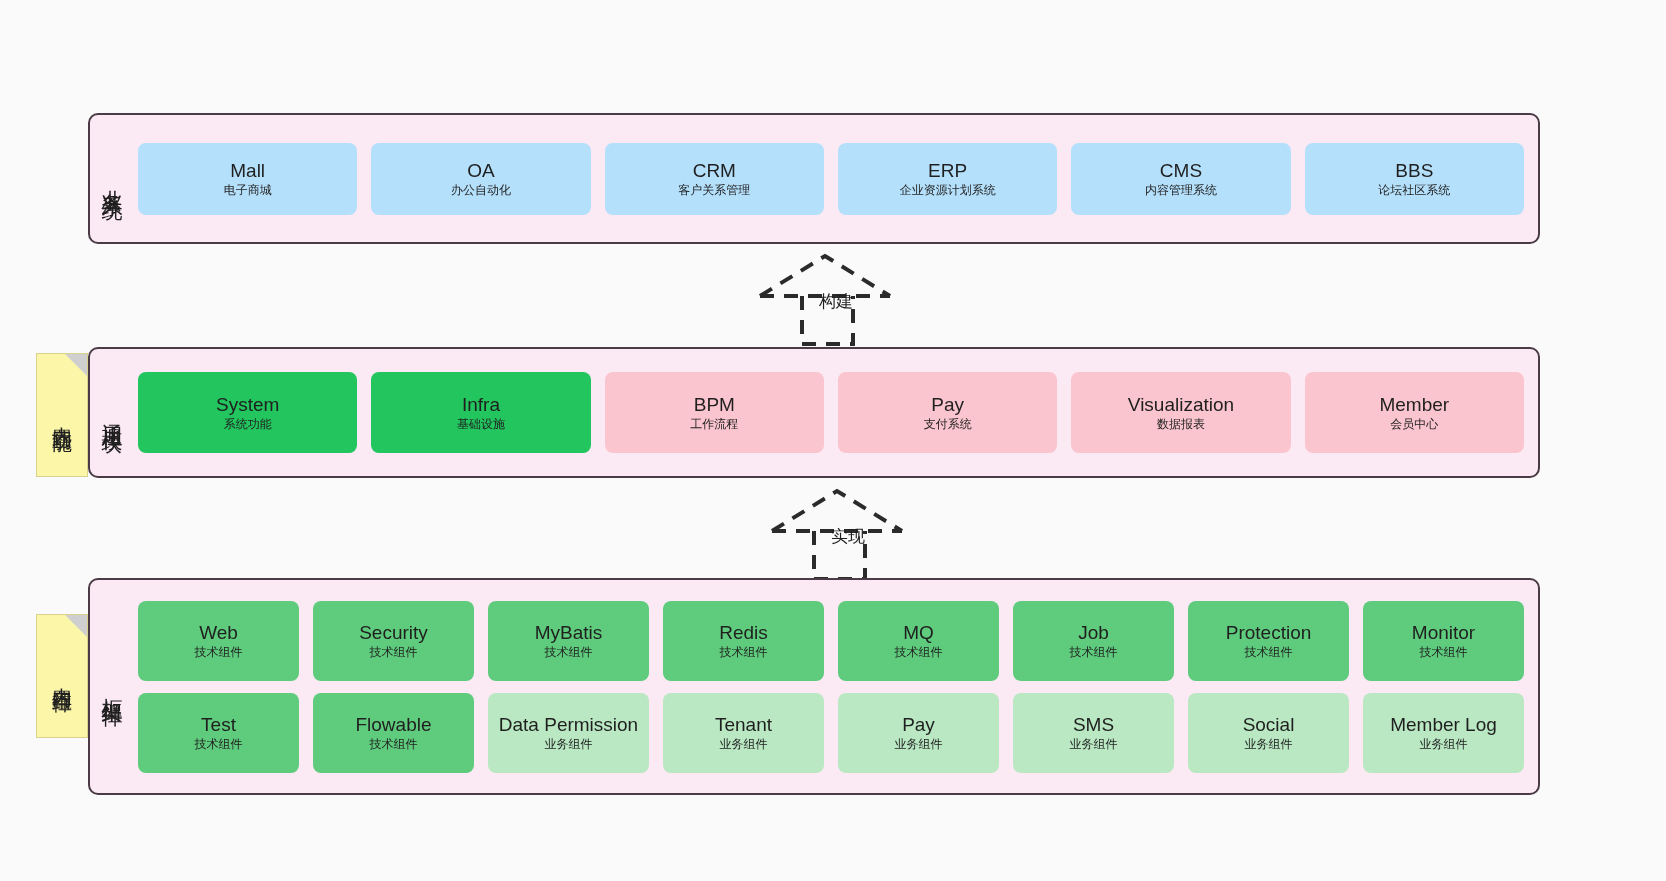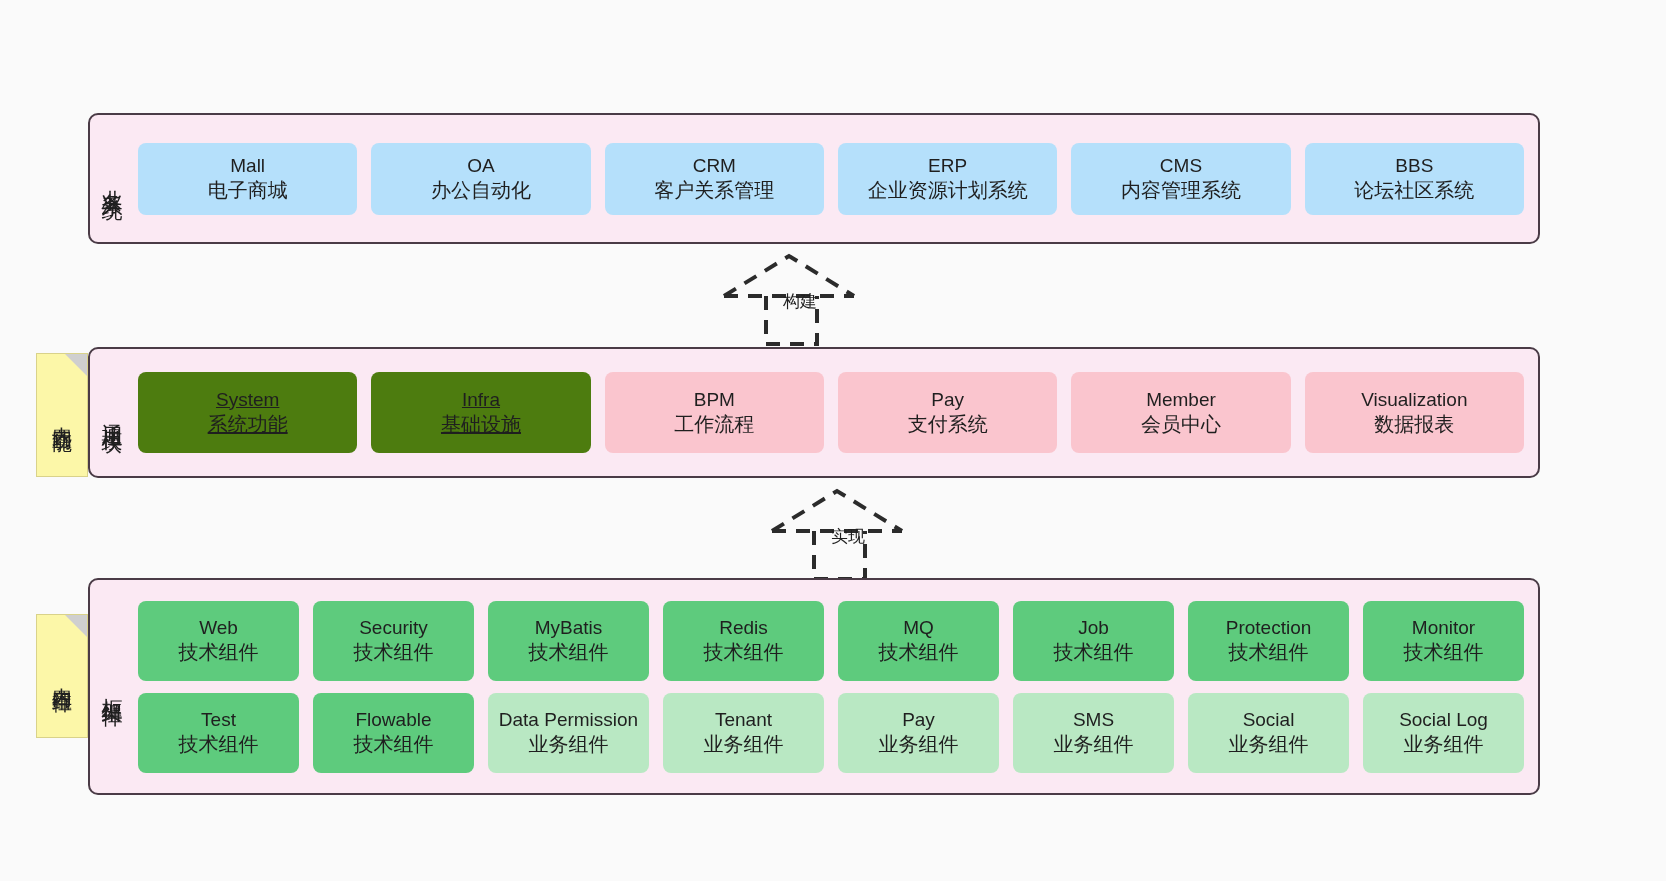--- a/index.html
+++ b/index.html
@@ -62,25 +62,25 @@
     flex-direction: column;
     align-items: center;
     justify-content: center;
     text-align: center;
     color: #1f1f1f;
     line-height: 1.28;
     box-sizing: border-box;
     padding: 4px 6px;
   }
   .node .n-name { font-size: 19px; }
-  .node .n-sub  { font-size: 20px; }
+  .node .n-sub  { font-size: 12px; }
 
   
   .c-blue       { background: #b5e0fb; }
-  .c-red        { background: #4d7c0f; text-decoration: underline; }
+  .c-red        { background: #22c55e; }
   .c-pink       { background: #fac5ce; }
   .c-green      { background: #5ecb7d; }
   .c-lightgreen { background: #b9e8c3; align-items: center; }
 
   
   #layer-business  { left: 88px;  top: 113px; width: 1452px; height: 131px; }
   #layer-business .node { height: 72px; text-align: right; }
 
   #layer-modules   { left: 88px;  top: 347px; width: 1452px; height: 131px; }
   #layer-modules .node { height: 81px; }
@@ -126,21 +126,21 @@
   }
   .gen-arrow svg { display: block; }
   .gen-label {
     position: absolute;
     font-size: 17px;
     color: #1f1f1f;
     background: transparent;
     white-space: nowrap;
     user-select: none;
   }
-  #arrow-build      { left: 714px; top: 248px; }
+  #arrow-build      { left: 750px; top: 248px; }
   #arrow-build .gen-label      { left: 69px; top: 42px; }
   #arrow-implement  { left: 762px; top: 483px; }
   #arrow-implement .gen-label  { left: 69px; top: 42px; }
 </style>
 </head>
 <body>
 
 <div class="layer" id="layer-business">
   <div class="layer-title">业务系统</div>
   <div class="layer-body">
@@ -200,26 +200,26 @@
       </div>
       <div class="node c-pink">
         <span class="n-name">BPM</span>
         <span class="n-sub">工作流程</span>
       </div>
       <div class="node c-pink">
         <span class="n-name">Pay</span>
         <span class="n-sub">支付系统</span>
       </div>
       <div class="node c-pink">
+        <span class="n-name">Visualization</span>
+        <span class="n-sub">数据报表</span>
+      </div>
+      <div class="node c-pink">
         <span class="n-name">Member</span>
         <span class="n-sub">会员中心</span>
-      </div>
-      <div class="node c-pink">
-        <span class="n-name">Visualization</span>
-        <span class="n-sub">数据报表</span>
       </div>
     </div>
   </div>
 </div>
 
 <div class="gen-arrow" id="arrow-implement">
   <svg width="180" height="100" viewBox="0 0 180 100">
     <path d="M 10 48 L 75 8 L 140 48" fill="none" stroke="#2b2b2b" stroke-width="4" stroke-dasharray="14 10" stroke-linecap="butt"></path>
     <path d="M 52 48 L 52 96 L 103 96 L 103 48" fill="none" stroke="#2b2b2b" stroke-width="4" stroke-dasharray="14 10" stroke-linecap="butt"></path>
     <path d="M 10 48 L 140 48" fill="none" stroke="#2b2b2b" stroke-width="4" stroke-dasharray="14 10" stroke-linecap="butt"></path>
@@ -293,19 +293,19 @@
       </div>
       <div class="node c-lightgreen">
         <span class="n-name">SMS</span>
         <span class="n-sub">业务组件</span>
       </div>
       <div class="node c-lightgreen">
         <span class="n-name">Social</span>
         <span class="n-sub">业务组件</span>
       </div>
       <div class="node c-lightgreen">
-        <span class="n-name">Social Log</span>
+        <span class="n-name">Member Log</span>
         <span class="n-sub">业务组件</span>
       </div>
     </div>
 
   </div>
 </div>
 
 </body></html>

